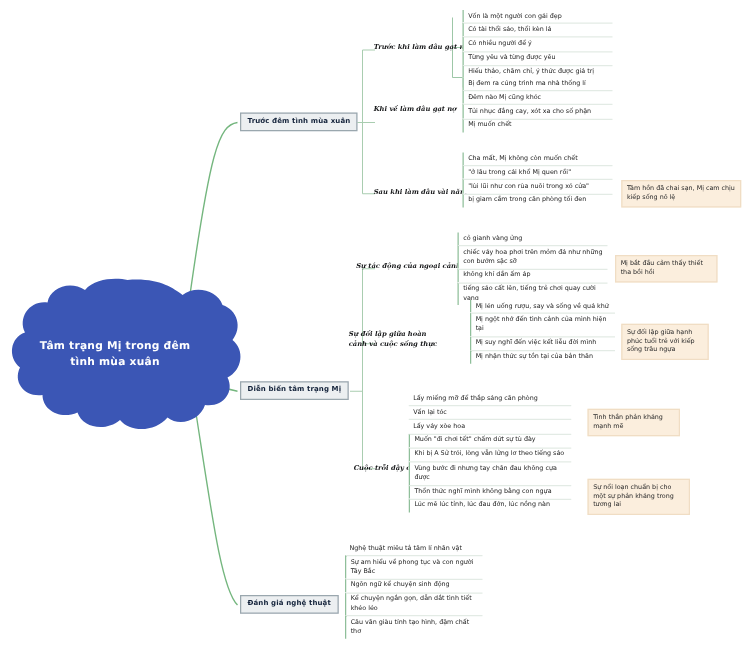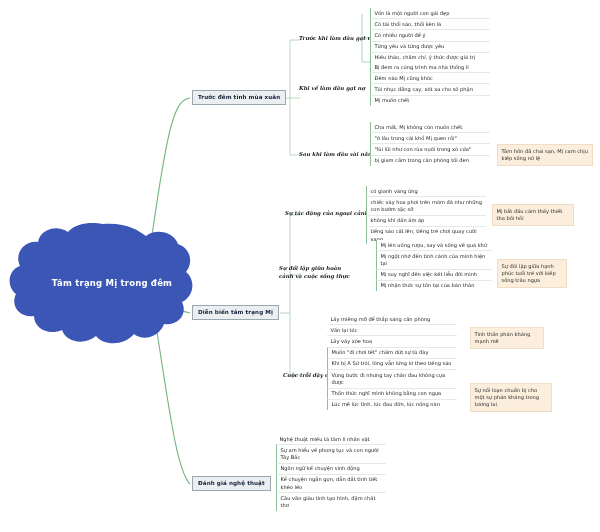--- a/index.html
+++ b/index.html
@@ -8,21 +8,21 @@
     background:#ffffff;
     font-family:"DejaVu Sans","Liberation Sans",sans-serif;
     position:relative;overflow:hidden;
   }
   #canvas{position:absolute;inset:0;width:600px;height:532px;}
   svg.links{position:absolute;left:0;top:0;width:600px;height:532px;pointer-events:none;}
 
   
   .root{
     position:absolute;
-    left:24px;top:228px;
+    left:4px;top:228px;
     width:176px;height:112px;
     display:flex;align-items:center;justify-content:center;
     text-align:center;
     color:#ffffff;
     font-size:8.5px;font-weight:bold;
     line-height:1.55;
     letter-spacing:.2px;
     padding:0 14px;
     box-sizing:border-box;
     z-index:4;
@@ -120,20 +120,21 @@
              C184,26 188,40 180,50 C190,58 188,74 176,80
              C182,92 172,104 158,102 C154,114 138,120 128,112
              C118,124 98,124 90,114 C78,124 60,120 56,108
              C42,114 28,106 28,94 C14,96 4,84 10,72
              C0,64 2,48 14,44 C8,32 18,18 32,20
              C34,8 50,2 62,10 C70,0 88,0 96,2 Z" fill="#3b56b5"></path>
   </svg>
   <div class="root">
     <div>
       <div>Tâm trạng Mị trong đêm</div>
+      <div>tình mùa xuân</div>
     </div>
   </div>
 
   <div class="node lvl1" style="left:192px;top:90px;">Trước đêm tình mùa xuân</div>
 
   <div class="node lvl2" style="left:297px;top:34px;">Trước khi làm dâu gạt nợ</div>
   <div class="grp" style="left:370px;top:8px;width:120px;">
     <div class="node leaf first" style="position:relative;left:0;top:0;width:120px;">Vốn là một người con gái đẹp</div>
     <div class="node leaf" style="position:relative;left:0;top:0;width:120px;">Có tài thổi sáo, thổi kèn lá</div>
     <div class="node leaf" style="position:relative;left:0;top:0;width:120px;">Có nhiều người để ý</div>

